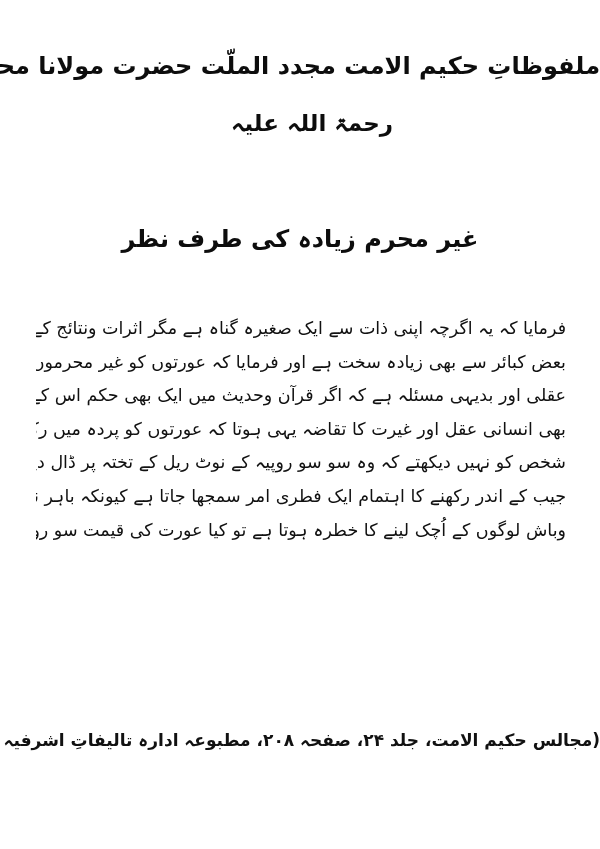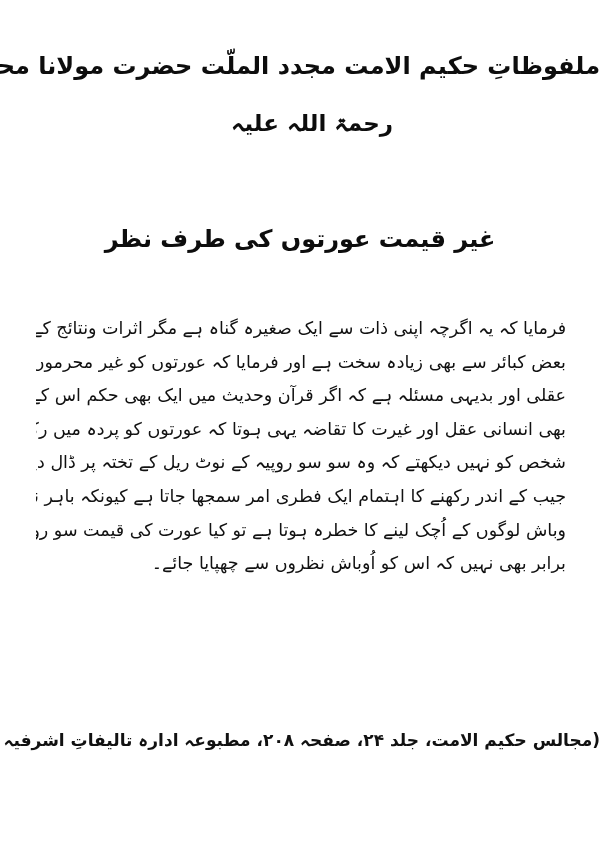--- a/index.html
+++ b/index.html
@@ -65,28 +65,27 @@
     }
   </style>
 </head>
 <body>
 
 <div class="page">
 
   <div id="t1" class="title-line">ملفوظاتِ حکیم الامت مجدد الملّت حضرت مولانا محمد اشرف علی تھانوی</div>
   <div id="t2" class="title-line">رحمۃ اللہ علیہ</div>
 
-  <div id="heading" class="title-line">غیر قیمت عورتوں کی طرف نظر</div>
+  <div id="heading" class="title-line">غیر محرم زیادہ کی طرف نظر</div>
 
   <div class="body-text">
     <span class="body-line">فرمایا کہ یہ اگرچہ اپنی ذات سے ایک صغیرہ گناہ ہے مگر اثرات ونتائج کے اعتبار سے</span>
     <span class="body-line">بعض کبائر سے بھی زیادہ سخت ہے اور فرمایا کہ عورتوں کو غیر محرموں سے پردہ نہ رکھنا ایسا</span>
     <span class="body-line">عقلی اور بدیہی مسئلہ ہے کہ اگر قرآن وحدیث میں ایک بھی حکم اس کے لئے نہ آتا جب</span>
     <span class="body-line">بھی انسانی عقل اور غیرت کا تقاضہ یہی ہوتا کہ عورتوں کو پردہ میں رکھا جائے۔ آپ کسی</span>
     <span class="body-line">شخص کو نہیں دیکھتے کہ وہ سو سو روپیہ کے نوٹ ریل کے تختہ پر ڈال دیتا ہو۔ ان کو چھپا کر</span>
     <span class="body-line">جیب کے اندر رکھنے کا اہتمام ایک فطری امر سمجھا جاتا ہے کیونکہ باہر نکالنے اور ڈالنے میں اُ</span>
     <span class="body-line">وباش لوگوں کے اُچک لینے کا خطرہ ہوتا ہے تو کیا عورت کی قیمت سو روپیہ کے نوٹ کے</span>
-    <span class="body-line last">برابر بھی نہیں کہ اس کو اُوباش نظروں سے چھپایا جائے۔</span>
   </div>
 
   <div class="reference">(مجالس حکیم الامت، جلد ۲۴، صفحہ ۲۰۸، مطبوعہ ادارہ تالیفاتِ اشرفیہ ملتان)</div>
 
 </div>
 
 </body></html>

